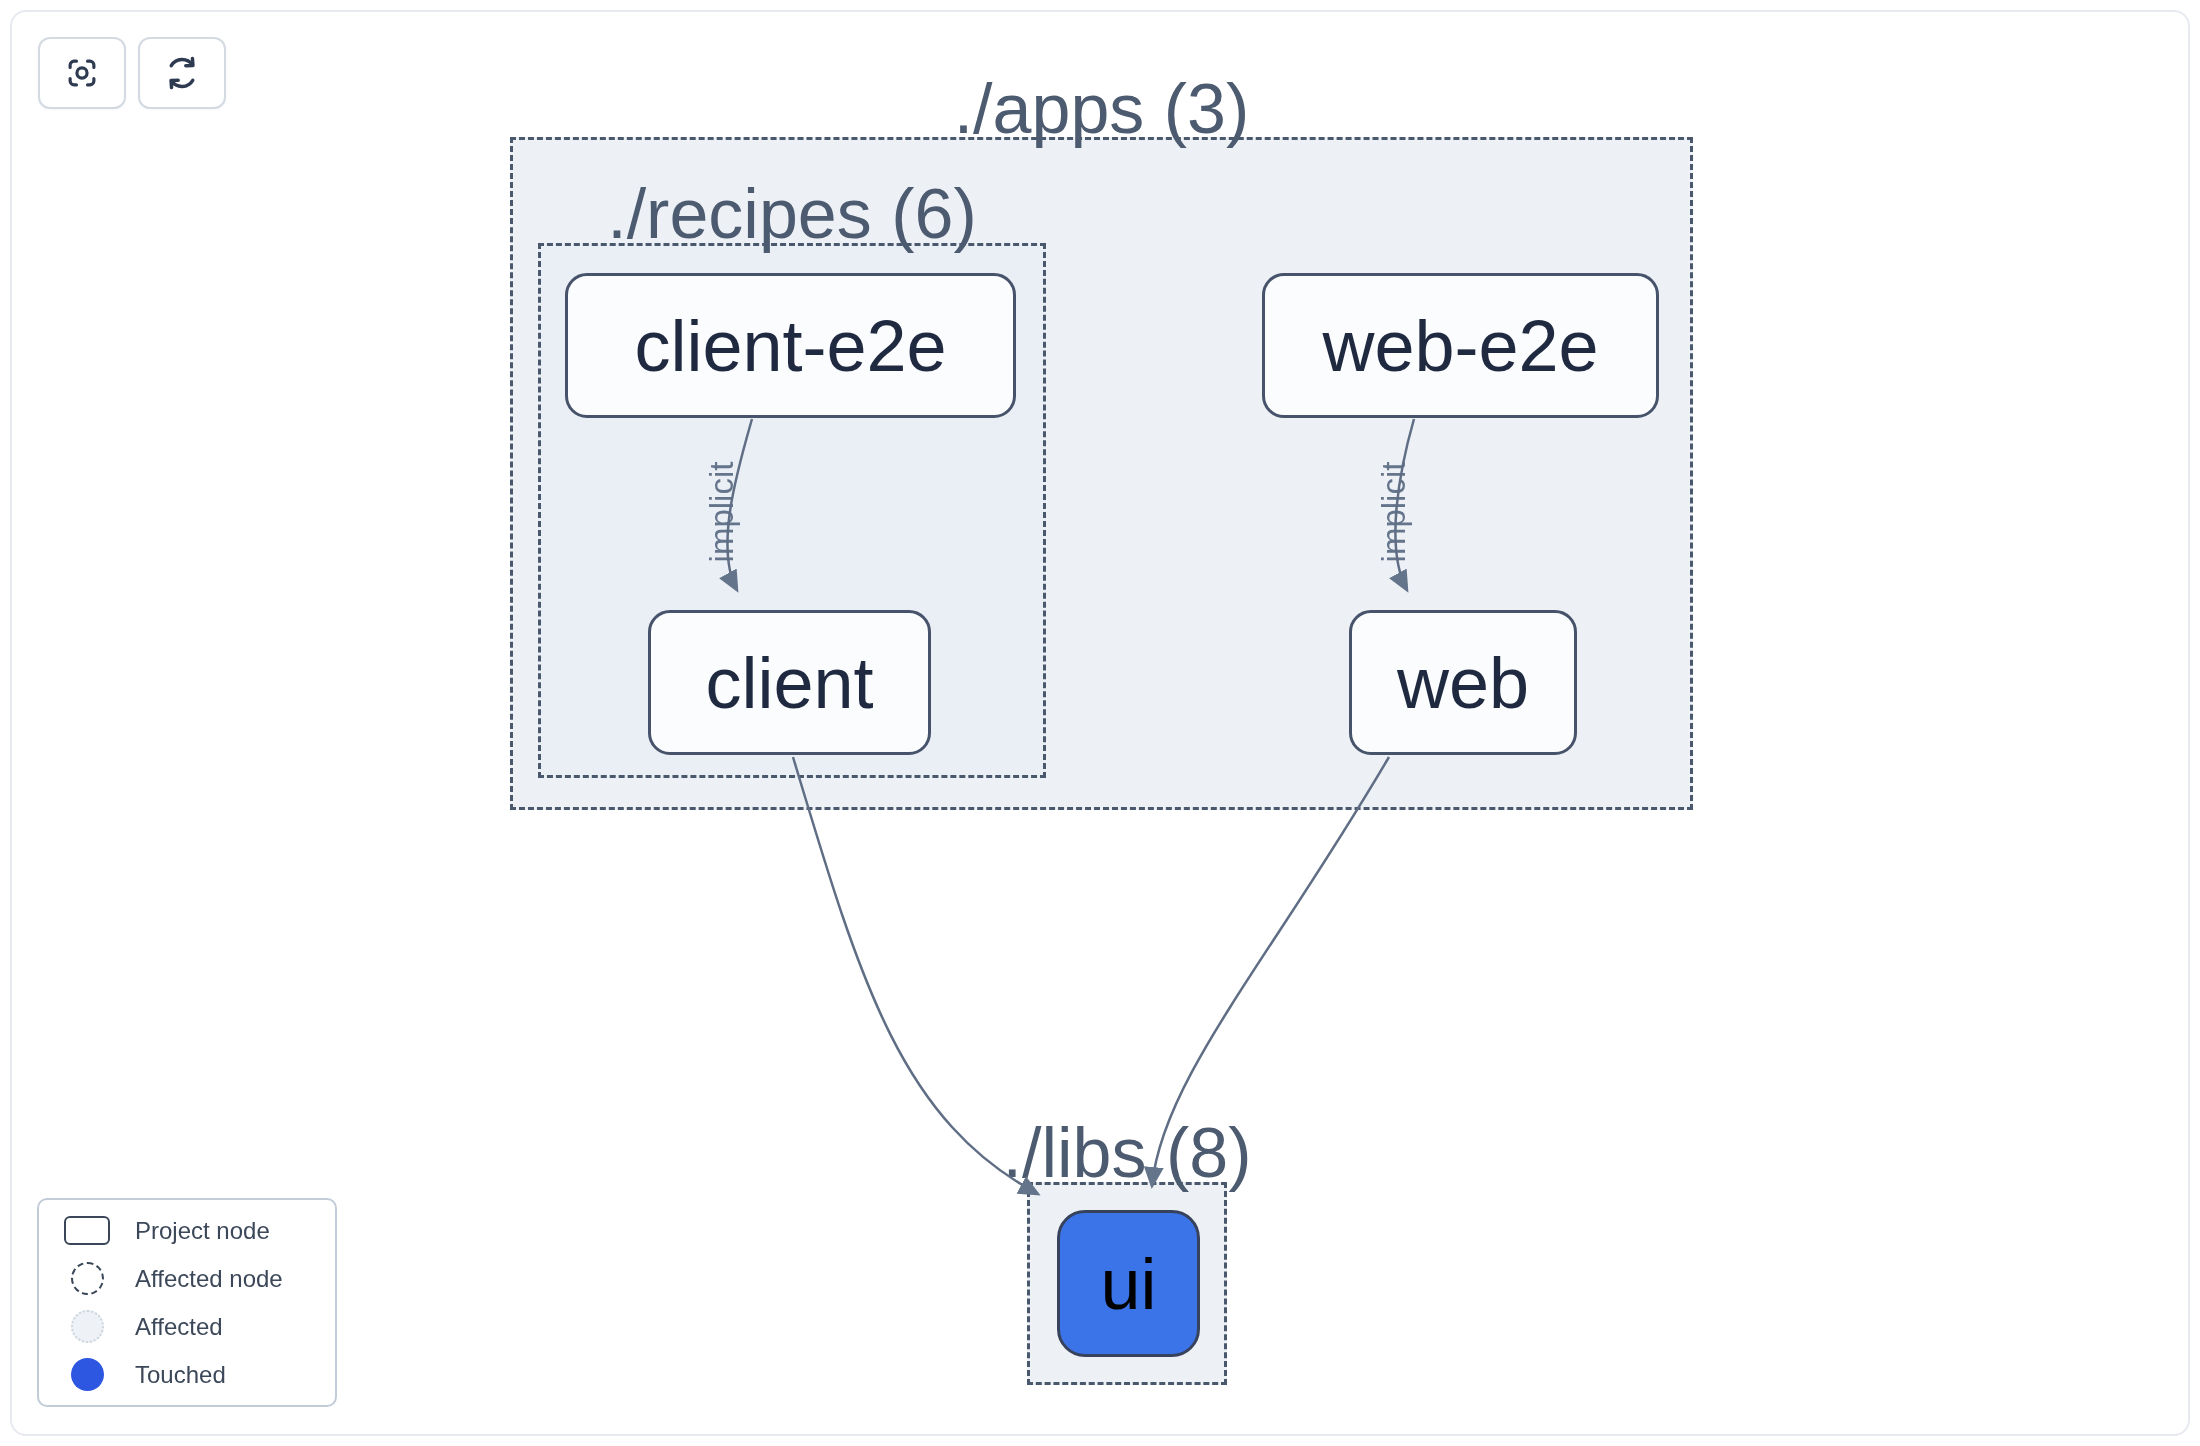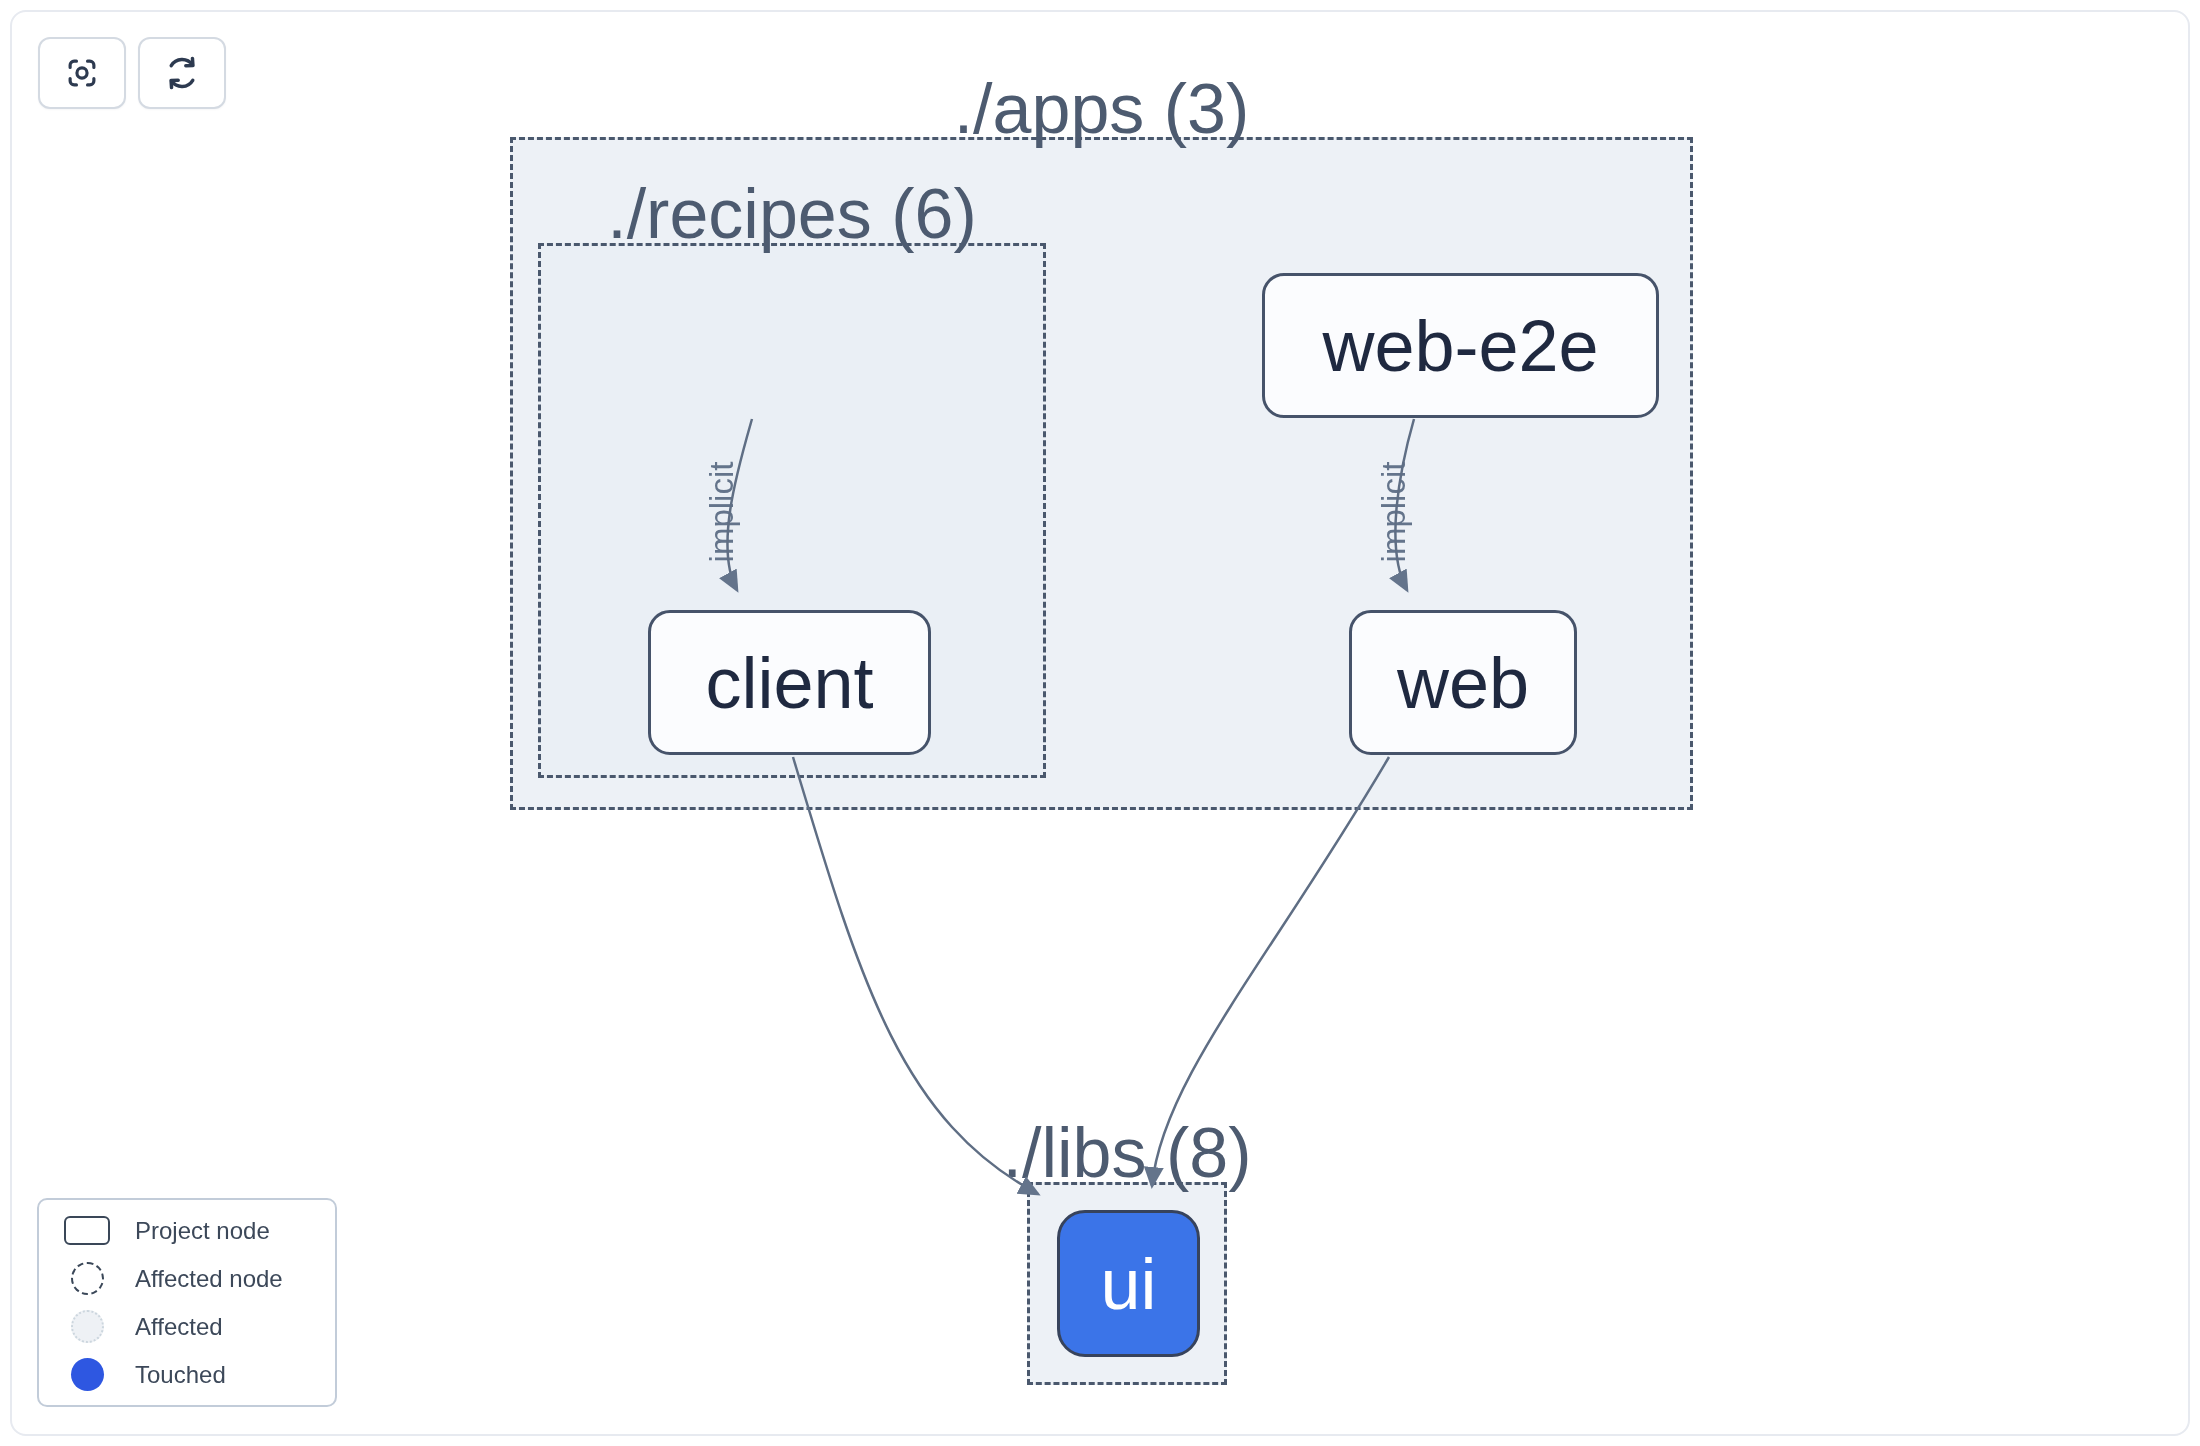--- a/index.html
+++ b/index.html
@@ -7,21 +7,21 @@
   .canvas{position:relative;width:2200px;height:1446px;background:#ffffff;overflow:hidden;}
   .frame{position:absolute;left:10px;top:10px;width:2176px;height:1422px;
          border:2px solid #e7eaf0;border-radius:16px;background:#ffffff;}
   .composite-box{position:absolute;border:3px dashed #4a586d;background:#edf1f6;box-sizing:border-box;}
   .composite-box.inner{background:rgba(231,237,244,0.55);}
   .composite-title{position:absolute;color:#4d5b70;font-size:70px;line-height:74px;
                    text-align:center;white-space:nowrap;user-select:none;margin-top:10px;}
   .node{position:absolute;display:flex;align-items:center;justify-content:center;
         background:#fbfcfe;border:3px solid #46536a;border-radius:22px;
         color:#1f2940;font-size:72px;box-sizing:border-box;cursor:pointer;}
-  .node.touched{background:#3b74e8;border-color:#37435c;color:#ffffff;border-radius:28px;}
+  .node.touched{background:#3b74e8;border-color:#37435c;color:#000000;border-radius:28px;}
   .edge-label{position:absolute;color:#64748b;font-size:33px;white-space:nowrap;
               transform:translate(-50%,-50%) rotate(-90deg);user-select:none;}
   svg.edges{position:absolute;left:0;top:0;pointer-events:none;}
   svg.edges path.edge{fill:none;stroke:#5f6e84;stroke-width:2.5;}
   .toolbar-btn{position:absolute;width:84px;height:68px;background:#ffffff;
                border:2px solid #d4dae2;border-radius:12px;display:flex;align-items:center;
                justify-content:center;cursor:pointer;box-shadow:0 1px 2px rgba(15,23,42,0.04);}
   .toolbar-btn svg{display:block;}
   .legend{position:absolute;left:37px;top:1198px;width:300px;height:209px;background:#ffffff;
           border:2px solid #c2ccd9;border-radius:10px;box-sizing:border-box;
@@ -57,20 +57,23 @@
       <marker id="arrow" markerUnits="userSpaceOnUse" markerWidth="26" markerHeight="22" refX="19" refY="10" orient="auto">
         <path d="M0,0 L22,10 L0,20 Z" fill="#64748b"></path>
       </marker>
     </defs>
     <path class="edge" d="M 752 419 C 738 468, 714 548, 737 590" marker-end="url(#arrow)"></path>
     <path class="edge" d="M 1414 419 C 1400 468, 1384 548, 1407 590" marker-end="url(#arrow)"></path>
     <path class="edge" d="M 793 757 C 860 980, 900 1120, 1038 1194" marker-end="url(#arrow)"></path>
     <path class="edge" d="M 1389 757 C 1270 960, 1162 1080, 1152 1186" marker-end="url(#arrow)"></path>
   </svg>
 
+  <div class="node" style="left:565px;top:273px;width:451px;height:145px;">
+    <span>client-e2e</span>
+  </div>
   <div class="node" style="left:1262px;top:273px;width:397px;height:145px;">
     <span>web-e2e</span>
   </div>
   <div class="node" style="left:648px;top:610px;width:283px;height:145px;">
     <span>client</span>
   </div>
   <div class="node" style="left:1349px;top:610px;width:228px;height:145px;">
     <span>web</span>
   </div>
   <div class="node touched" style="left:1057px;top:1210px;width:143px;height:147px;">

